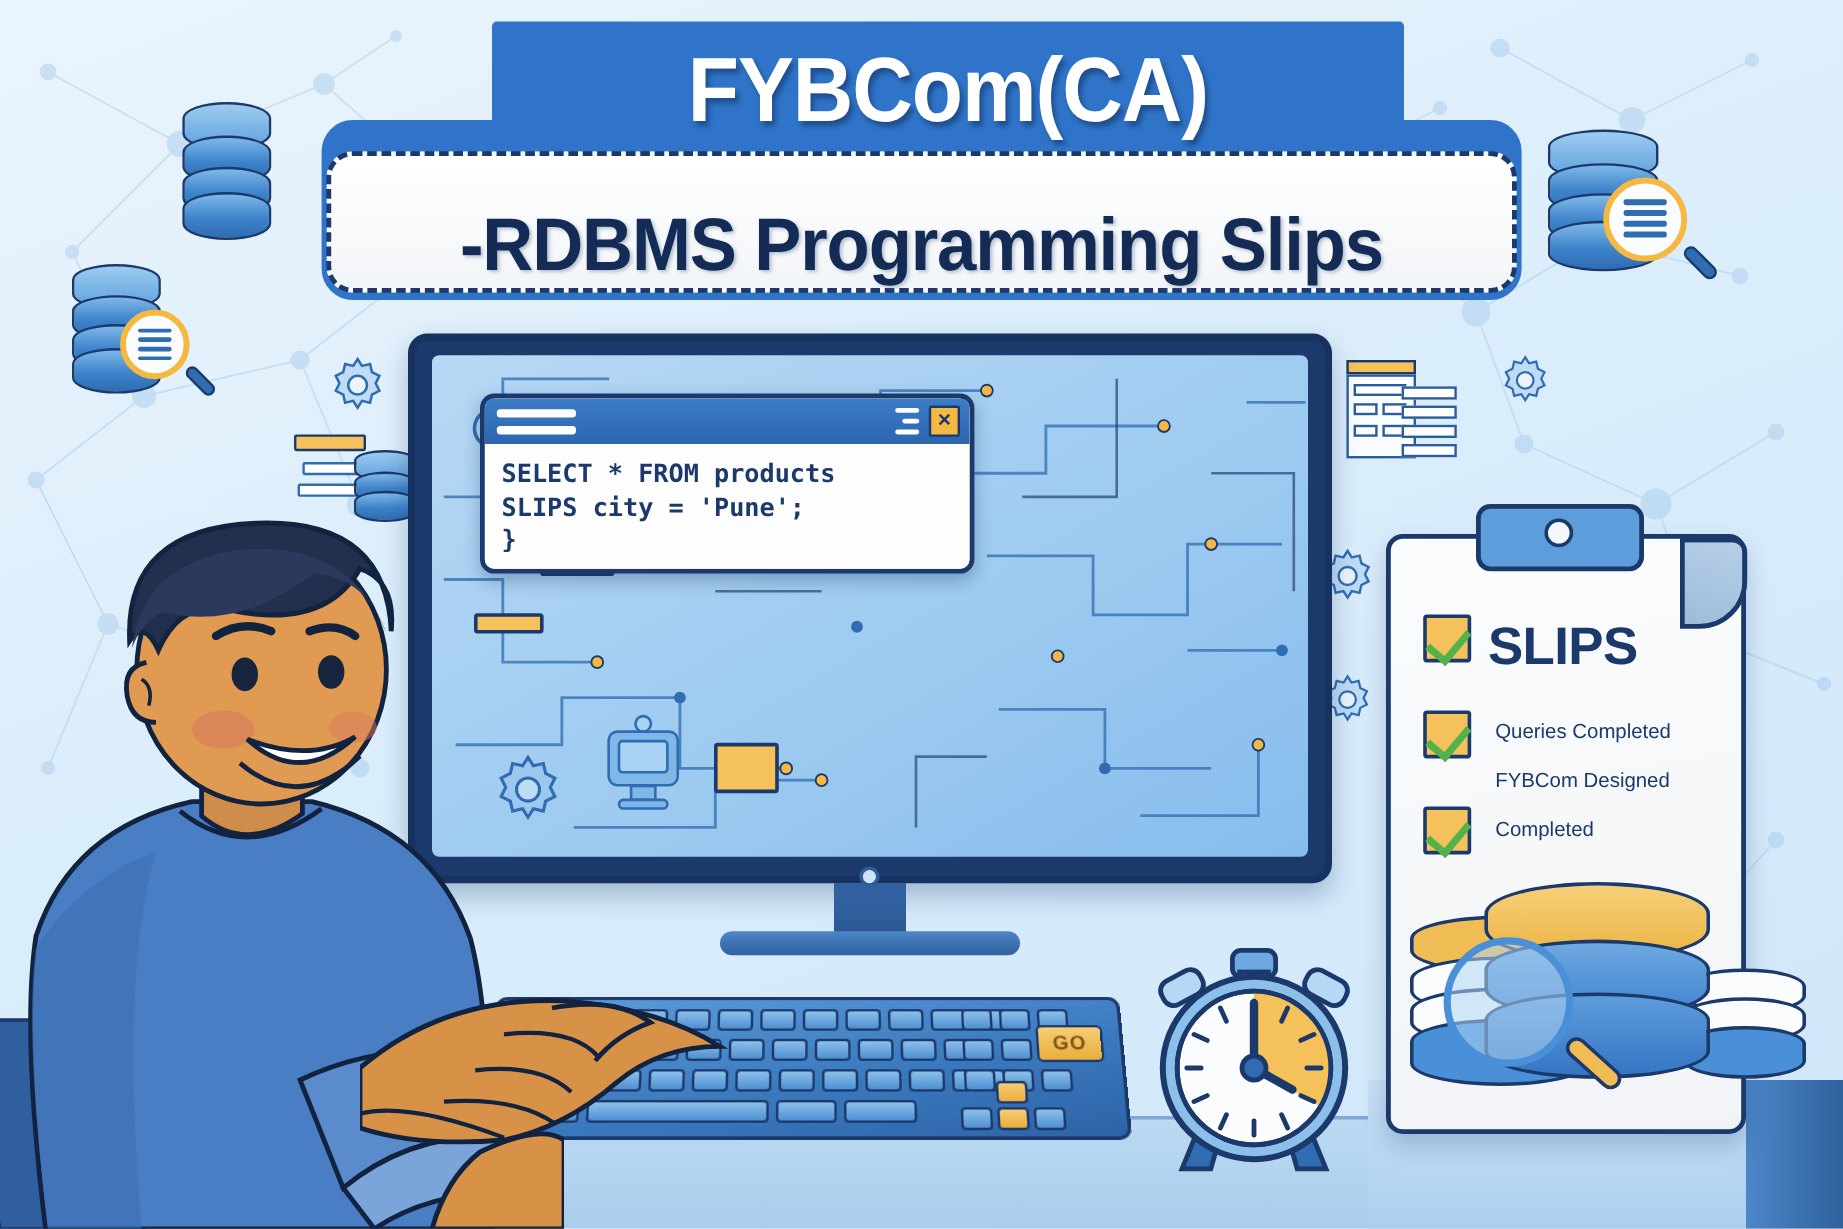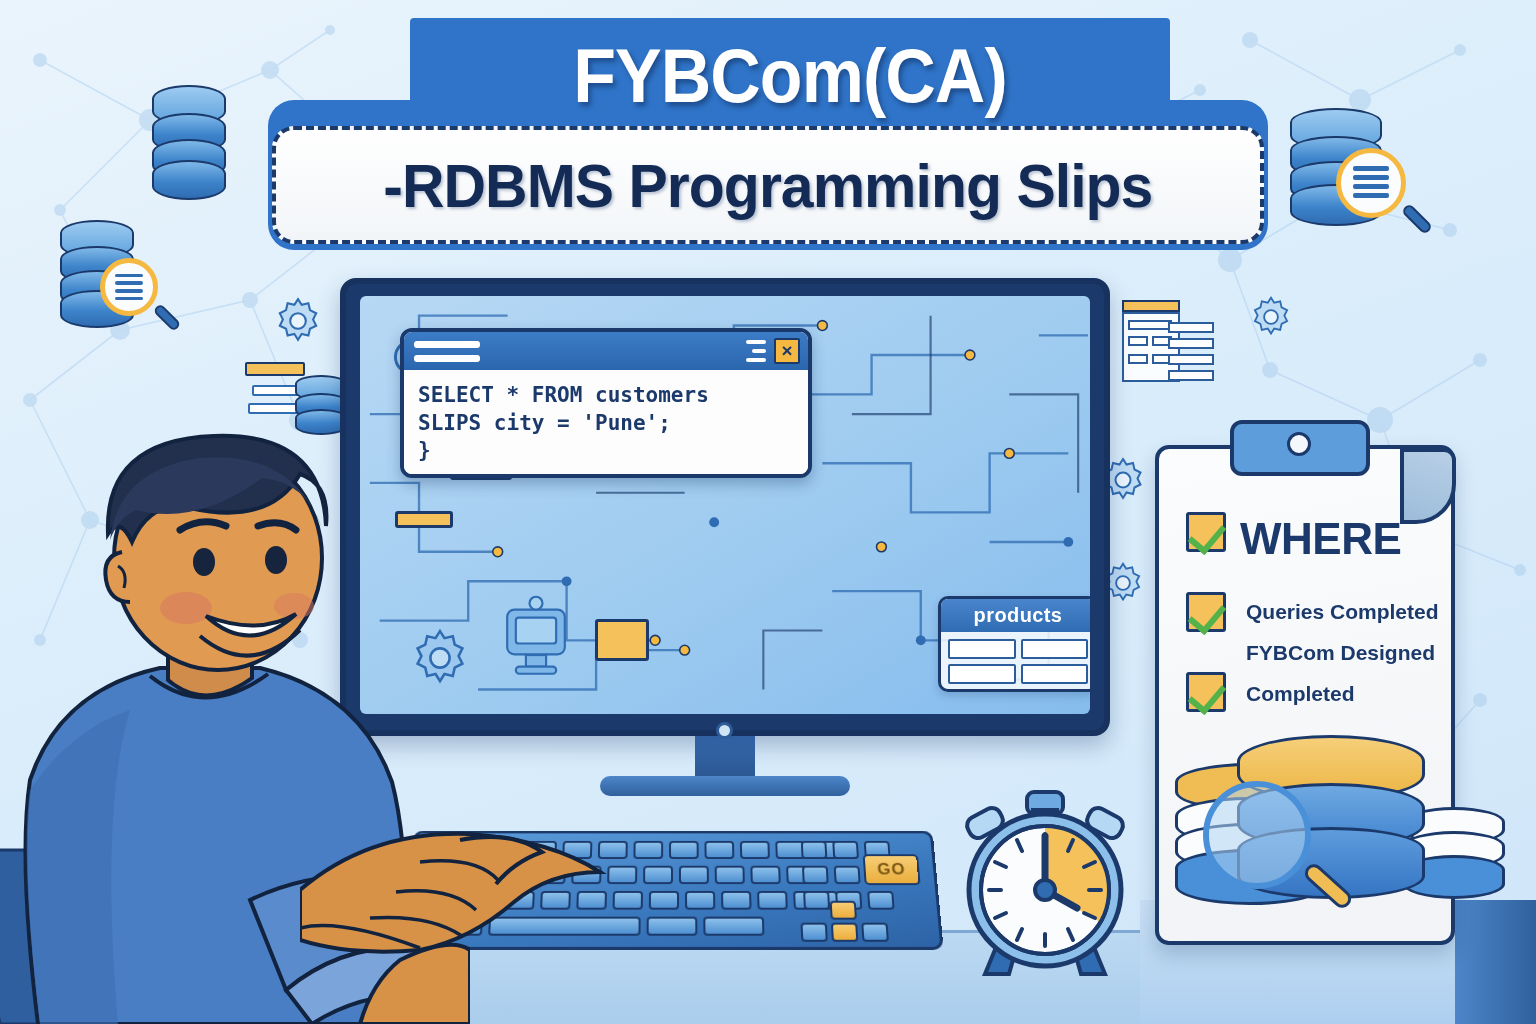--- a/index.html
+++ b/index.html
@@ -32,21 +32,21 @@
     color: #ffffff; font-size: 76px; font-weight: bold;
     font-family: "Liberation Sans Narrow", "Liberation Sans", sans-serif;
     letter-spacing: -1px;
     text-shadow: 3px 4px 5px rgba(10,30,70,.45);
     transform: scaleX(.92);
   }
   .banner-sub-box {
     position: absolute; left: 272px; top: 126px; width: 992px; height: 118px;
     background: linear-gradient(180deg,#ffffff 0%, #f2f5f8 100%);
     border: 4px dashed #1b3a6b; border-radius: 22px;
-    display: flex; align-items: center; justify-content: center;
+    display: flex; align-items: flex-end; justify-content: center;
   }
   .banner-sub {
     color: #132b55; font-size: 62px; font-weight: bold;
     font-family: "Liberation Sans Narrow","Liberation Sans", sans-serif;
     letter-spacing: -1px; transform: scaleX(.95);
     text-shadow: 2px 2px 3px rgba(120,140,170,.5);
     white-space: nowrap;
   }
 
   
@@ -163,21 +163,21 @@
   .chk {
     position: absolute; width: 40px; height: 40px; background: #f5c15a;
     border: 3px solid #1b3a6b; border-radius: 3px;
   }
   .chk::after {
     content: ""; position: absolute; left: 7px; top: 3px;
     width: 16px; height: 28px; border: 6px solid #53b24a;
     border-top: none; border-left: none; transform: rotate(40deg);
   }
   .slip-item {
-    position: absolute; font-size: 21px; font-weight: bold; color: #1b3a6b;
+    position: absolute; font-size: 17px; font-weight: normal; color: #1b3a6b;
     white-space: nowrap;
   }
 
   
   .db { position: absolute; }
   .db .ring {
     position: absolute; left: 0; width: 100%;
     border: 2.5px solid #1b3a6b; border-radius: 50% / 34%;
     background: linear-gradient(180deg,#7fb8e8 0%, #3d84cb 55%, #2f6cb2 100%);
   }
@@ -462,62 +462,53 @@
         <circle cx="50" cy="16" r="9" fill="#a8d2f2" stroke="#2f6cb2" stroke-width="3"></circle>
       </svg>
 
       <svg style="position:absolute;left:48px;top:330px;width:64px;height:64px;" viewBox="0 0 100 100">
         <path d="M50 8l7 11 13-3 3 13 12 6-6 12 6 12-12 6-3 13-13-3-7 11-7-11-13 3-3-13-12-6 6-12-6-12 12-6 3-13 13 3z" fill="#9cc8ef" stroke="#2f6cb2" stroke-width="4"></path>
         <circle cx="50" cy="50" r="15" fill="#bfdcf5" stroke="#2f6cb2" stroke-width="4"></circle>
       </svg>
 
 
 
-      <div class="tbl-card" style="left:578px;top:300px;width:160px;height:96px;">
-        <div class="tbl-head">products</div>
-        <div class="tbl-grid" style="grid-template-columns:repeat(2,1fr);">
-          <span style="height:20px;"></span>
-            <span style="height:20px;"></span>
-          <span style="height:20px;"></span>
-            <span style="height:20px;"></span>
-        </div>
-      </div>
 
       <div class="code-win">
         <div class="code-titlebar">
           <div class="tb-lines">
               <i></i>
               <i></i>
             </div>
           <div class="tb-right">
             <div class="tb-min">
                 <i></i>
                 <i></i>
                 <i></i>
               </div>
             <div class="tb-close">×</div>
           </div>
         </div>
-        <div class="code-body"><span>SELECT * FROM customers</span>
+        <div class="code-body"><span>SELECT * FROM products</span>
 <span>SLIPS city = 'Pune';</span>
 <span>}</span></div>
       </div>
 
     </div>
   </div>
   <div class="power-dot"></div>
 
 
   <div class="clipboard"></div>
   <div class="clip-curl"></div>
   <div class="clip-top"></div>
   <div class="clip-hole"></div>
 
   <div class="chk" style="left:1186px;top:512px;"></div>
-  <div class="slips-title">WHERE</div>
+  <div class="slips-title">SLIPS</div>
 
   <div class="chk" style="left:1186px;top:592px;"></div>
   <div class="slip-item" style="left:1246px;top:600px;">Queries Completed</div>
 
   <div class="chk" style="left:1186px;top:672px;"></div>
   <div class="slip-item" style="left:1246px;top:641px;">FYBCom Designed</div>
 
   <div class="slip-item" style="left:1246px;top:682px;">Completed</div>
 
   <div class="bigdb">

